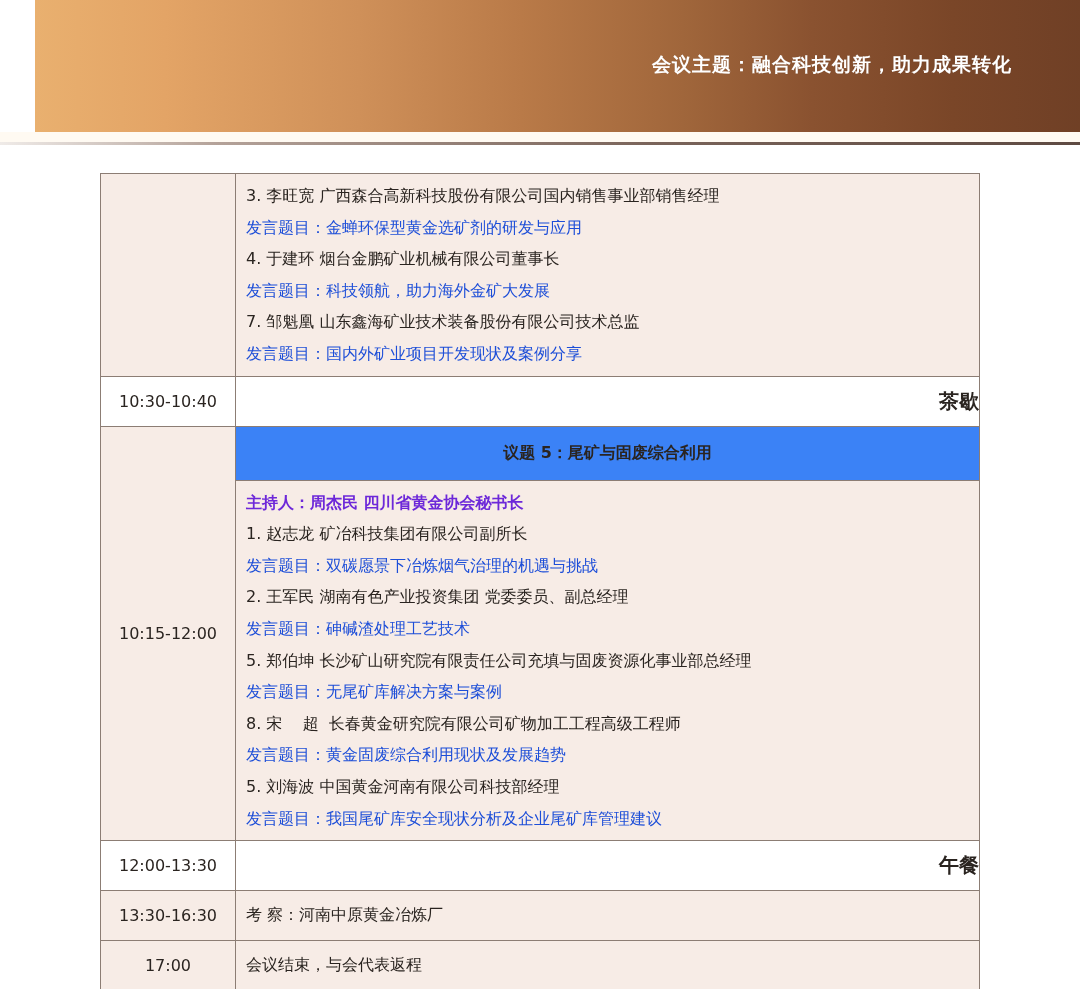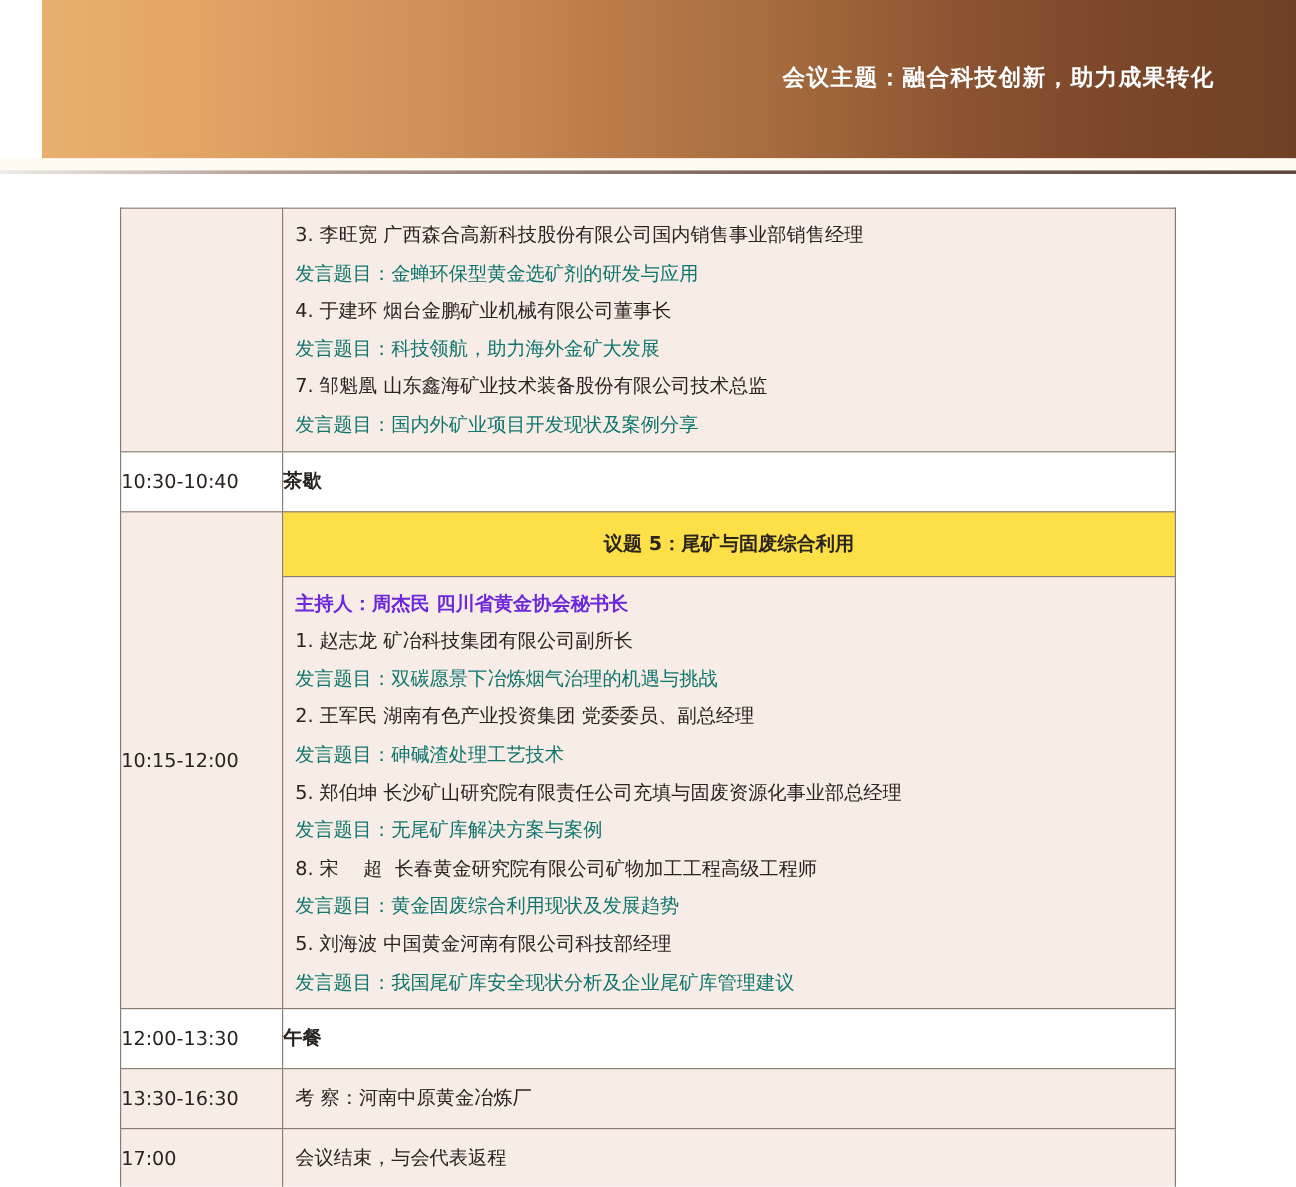--- a/index.html
+++ b/index.html
@@ -29,35 +29,35 @@
     position: absolute; left: 100px; top: 173px; width: 880px;
     border-collapse: collapse; table-layout: fixed;
     font-size: 16px;
   }
   .schedule td {
     border: 1.5px solid #8c7d74;
     vertical-align: middle;
   }
   .col-time { width: 135px; }
   .time-cell {
-    text-align: left; font-size: 16px; color: #2a2420;
+    text-align: center; font-size: 16px; color: #2a2420;
     background: #f7ece6;
   }
   .time-cell.white { background: #ffffff; }
   .content-cell { background: #f7ece6; padding: 6px 16px 6px 10px; }
   .content-cell.white { background: #ffffff; }
-  .center-bold { text-align: left; font-weight: bold; font-size: 16px; padding: 0; }
+  .center-bold { text-align: right; font-weight: bold; font-size: 20px; padding: 0; }
 
   .line { height: 31.6px; line-height: 31.6px; white-space: nowrap; }
   .speaker { color: #2a2420; }
-  .topic { color: #0f766e; }
+  .topic { color: #1d4ed8; }
   .host { font-weight: bold; color: #6d28d9; }
 
   .topic-header {
-    background: #fde047; text-align: center; font-weight: bold; font-size: 16px;
+    background: #3b82f6; text-align: center; font-weight: bold; font-size: 16px;
     height: 38px; padding: 16px;
   }
   .row-h50 { height: 50px; }
   .single-line { padding: 0 4px 0 10px; }
 </style>
 </head>
 <body>
 
 <div class="banner">
   <div class="banner-title">会议主题：融合科技创新，助力成果转化</div>

